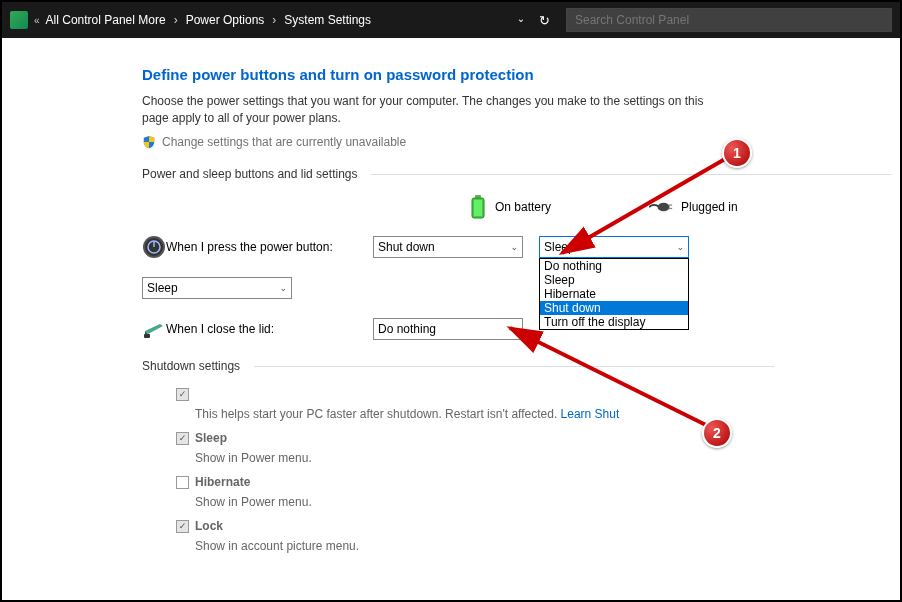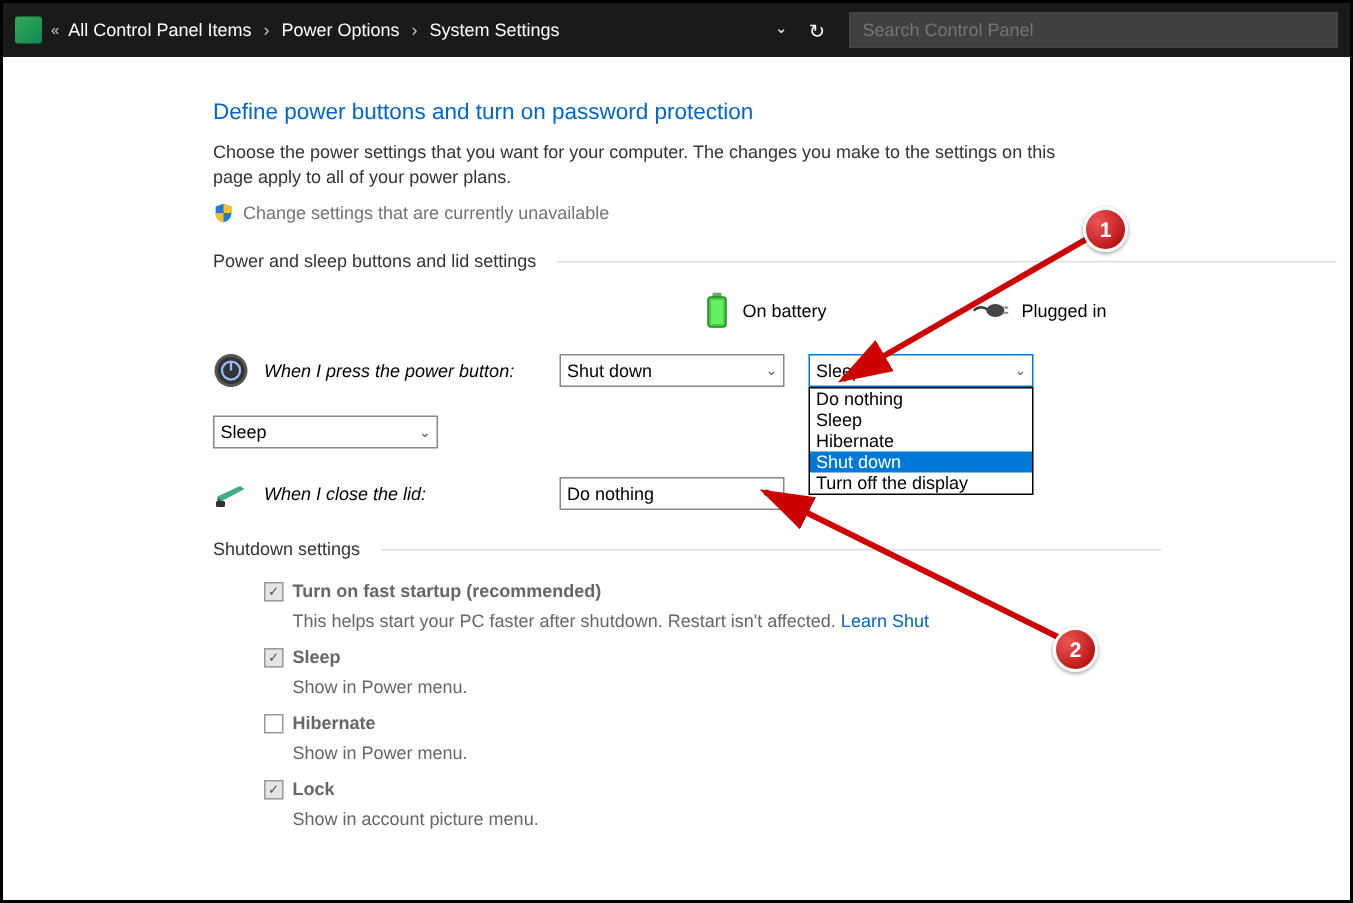--- a/index.html
+++ b/index.html
@@ -7,34 +7,34 @@
     .window { width: 902px; height: 602px; border: 2px solid #000; background: #000; }
     .toolbar { height: 36px; background: #1a1a1a; display: flex; align-items: center; padding: 0 8px; gap: 6px; color: #fff; font-size: 12px; }
     .toolbar-left { display: flex; align-items: center; gap: 6px; flex: 0 0 auto; width: 540px; }
     .crumb-icon { width: 18px; height: 18px; background: linear-gradient(135deg,#3a5,#185); border-radius: 2px; }
     .crumb { color: #fff; }
     .crumb-sep { color: #ccc; margin: 0 2px; }
     .toolbar-icons { margin-left: auto; display: flex; gap: 14px; color: #fff; }
     .search { flex: 1; margin-left: 10px; }
     .search input { width: 100%; height: 24px; background: #404040; border: 1px solid #444; color: #aaa; padding: 0 8px; font-size: 12px; }
     .content { background: #fff; height: calc(602px - 40px); padding: 28px 40px 20px 140px; position: relative; overflow: hidden; }
-    h1 { color: #0066cc; font-weight: 400; font-size: 15px; margin-bottom: 10px; }
+    h1 { color: #0066cc; font-weight: 700; font-size: 15px; margin-bottom: 10px; }
     .desc { font-size: 12px; color: #333; line-height: 1.4; margin-bottom: 8px; max-width: 590px; }
     .link-row { display: flex; align-items: center; gap: 6px; margin-bottom: 18px; }
     .shield { width: 14px; height: 14px; }
     .link { color: #737373; font-size: 12px; text-decoration: none; }
     .section-title { font-size: 12px; color: #333; position: relative; margin-bottom: 14px; }
     .section-title::after { content:""; position:absolute; top: 50%; height:1px; background:#ddd; margin-left: 8px; width: 100%; max-width: 520px; }
     .section-title span { background:#fff; padding-right: 6px; position: relative; z-index: 1; }
     .header-row { display: flex; margin-left: 230px; gap: 30px; margin-bottom: 16px; align-items: center; justify-content: center; }
     .col-head { display: flex; align-items: center; gap: 8px; font-size: 12px; width: 150px; }
     .battery-icon { width: 18px; height: 24px; }
     .plug-icon { width: 24px; height: 14px; }
     .row { display: flex; align-items: center; margin-bottom: 18px; gap: 16px; }
-    .row-label-wrap { display: flex; align-items: center; gap: 10px; width: 215px; font-style: italic; }
+    .row-label-wrap { display: flex; align-items: center; width: 215px; }
     .row-icon { width: 24px; height: 24px; }
     .row-label { font-size: 12px; }
     .select { width: 150px; height: 22px; border: 1px solid #888; font-size: 12px; padding: 1px 4px; background: #fff; position: relative; display: flex; align-items: center; justify-content: space-between; }
     .select.active { border: 1px solid #0078d7; }
     .select .chev { font-size: 9px; color: #555; }
     .dropdown-list { position: absolute; top: 21px; left: -1px; width: 150px; border: 1px solid #000; background: #fff; z-index: 100; }
     .dropdown-list .opt { padding: 0px 4px; font-size: 12px; line-height: 14px; }
     .dropdown-list .opt.selected { background: #0078d7; color: #fff; }
     .cb-row { display: flex; align-items: flex-start; gap: 6px; margin-left: 34px; margin-bottom: 6px; }
     .cb { width: 13px; height: 13px; border: 1px solid #999; background: #e5e5e5; display: inline-flex; align-items: center; justify-content: center; font-size: 9px; color: #555; margin-top: 1px; flex-shrink: 0; }
@@ -48,21 +48,21 @@
     .shutdown-sec { margin-top: 14px; }
   </style>
 </head>
 <body>
 <div class="window">
 
   <div class="toolbar">
     <div class="toolbar-left">
       <span class="crumb-icon"></span>
       <span style="color:#ccc;font-size:10px;">«</span>
-      <span class="crumb">All Control Panel Items</span>
+      <span class="crumb">All Control Panel More</span>
       <span class="crumb-sep">›</span>
       <span class="crumb">Power Options</span>
       <span class="crumb-sep">›</span>
       <span class="crumb">System Settings</span>
       <div class="toolbar-icons">
         <span style="font-size:10px;">⌄</span>
         <span style="font-size:13px;">↻</span>
       </div>
     </div>
     <div class="search">
@@ -151,21 +151,20 @@
         <span>Do nothing</span>
           <span class="chev">⌄</span>
       </div>
     </div>
 
     <div class="shutdown-sec">
       <div class="section-title"><span>Shutdown settings</span></div>
 
       <div class="cb-row">
         <span class="cb">✓</span>
-        <span class="cb-label">Turn on fast startup (recommended)</span>
       </div>
       <div class="cb-desc"><span>This helps start your PC faster after shutdown. Restart isn't affected. </span><a href="#">Learn Shut</a></div>
 
       <div class="cb-row">
         <span class="cb">✓</span>
         <span class="cb-label">Sleep</span>
       </div>
       <div class="cb-desc">Show in Power menu.</div>
 
       <div class="cb-row">

